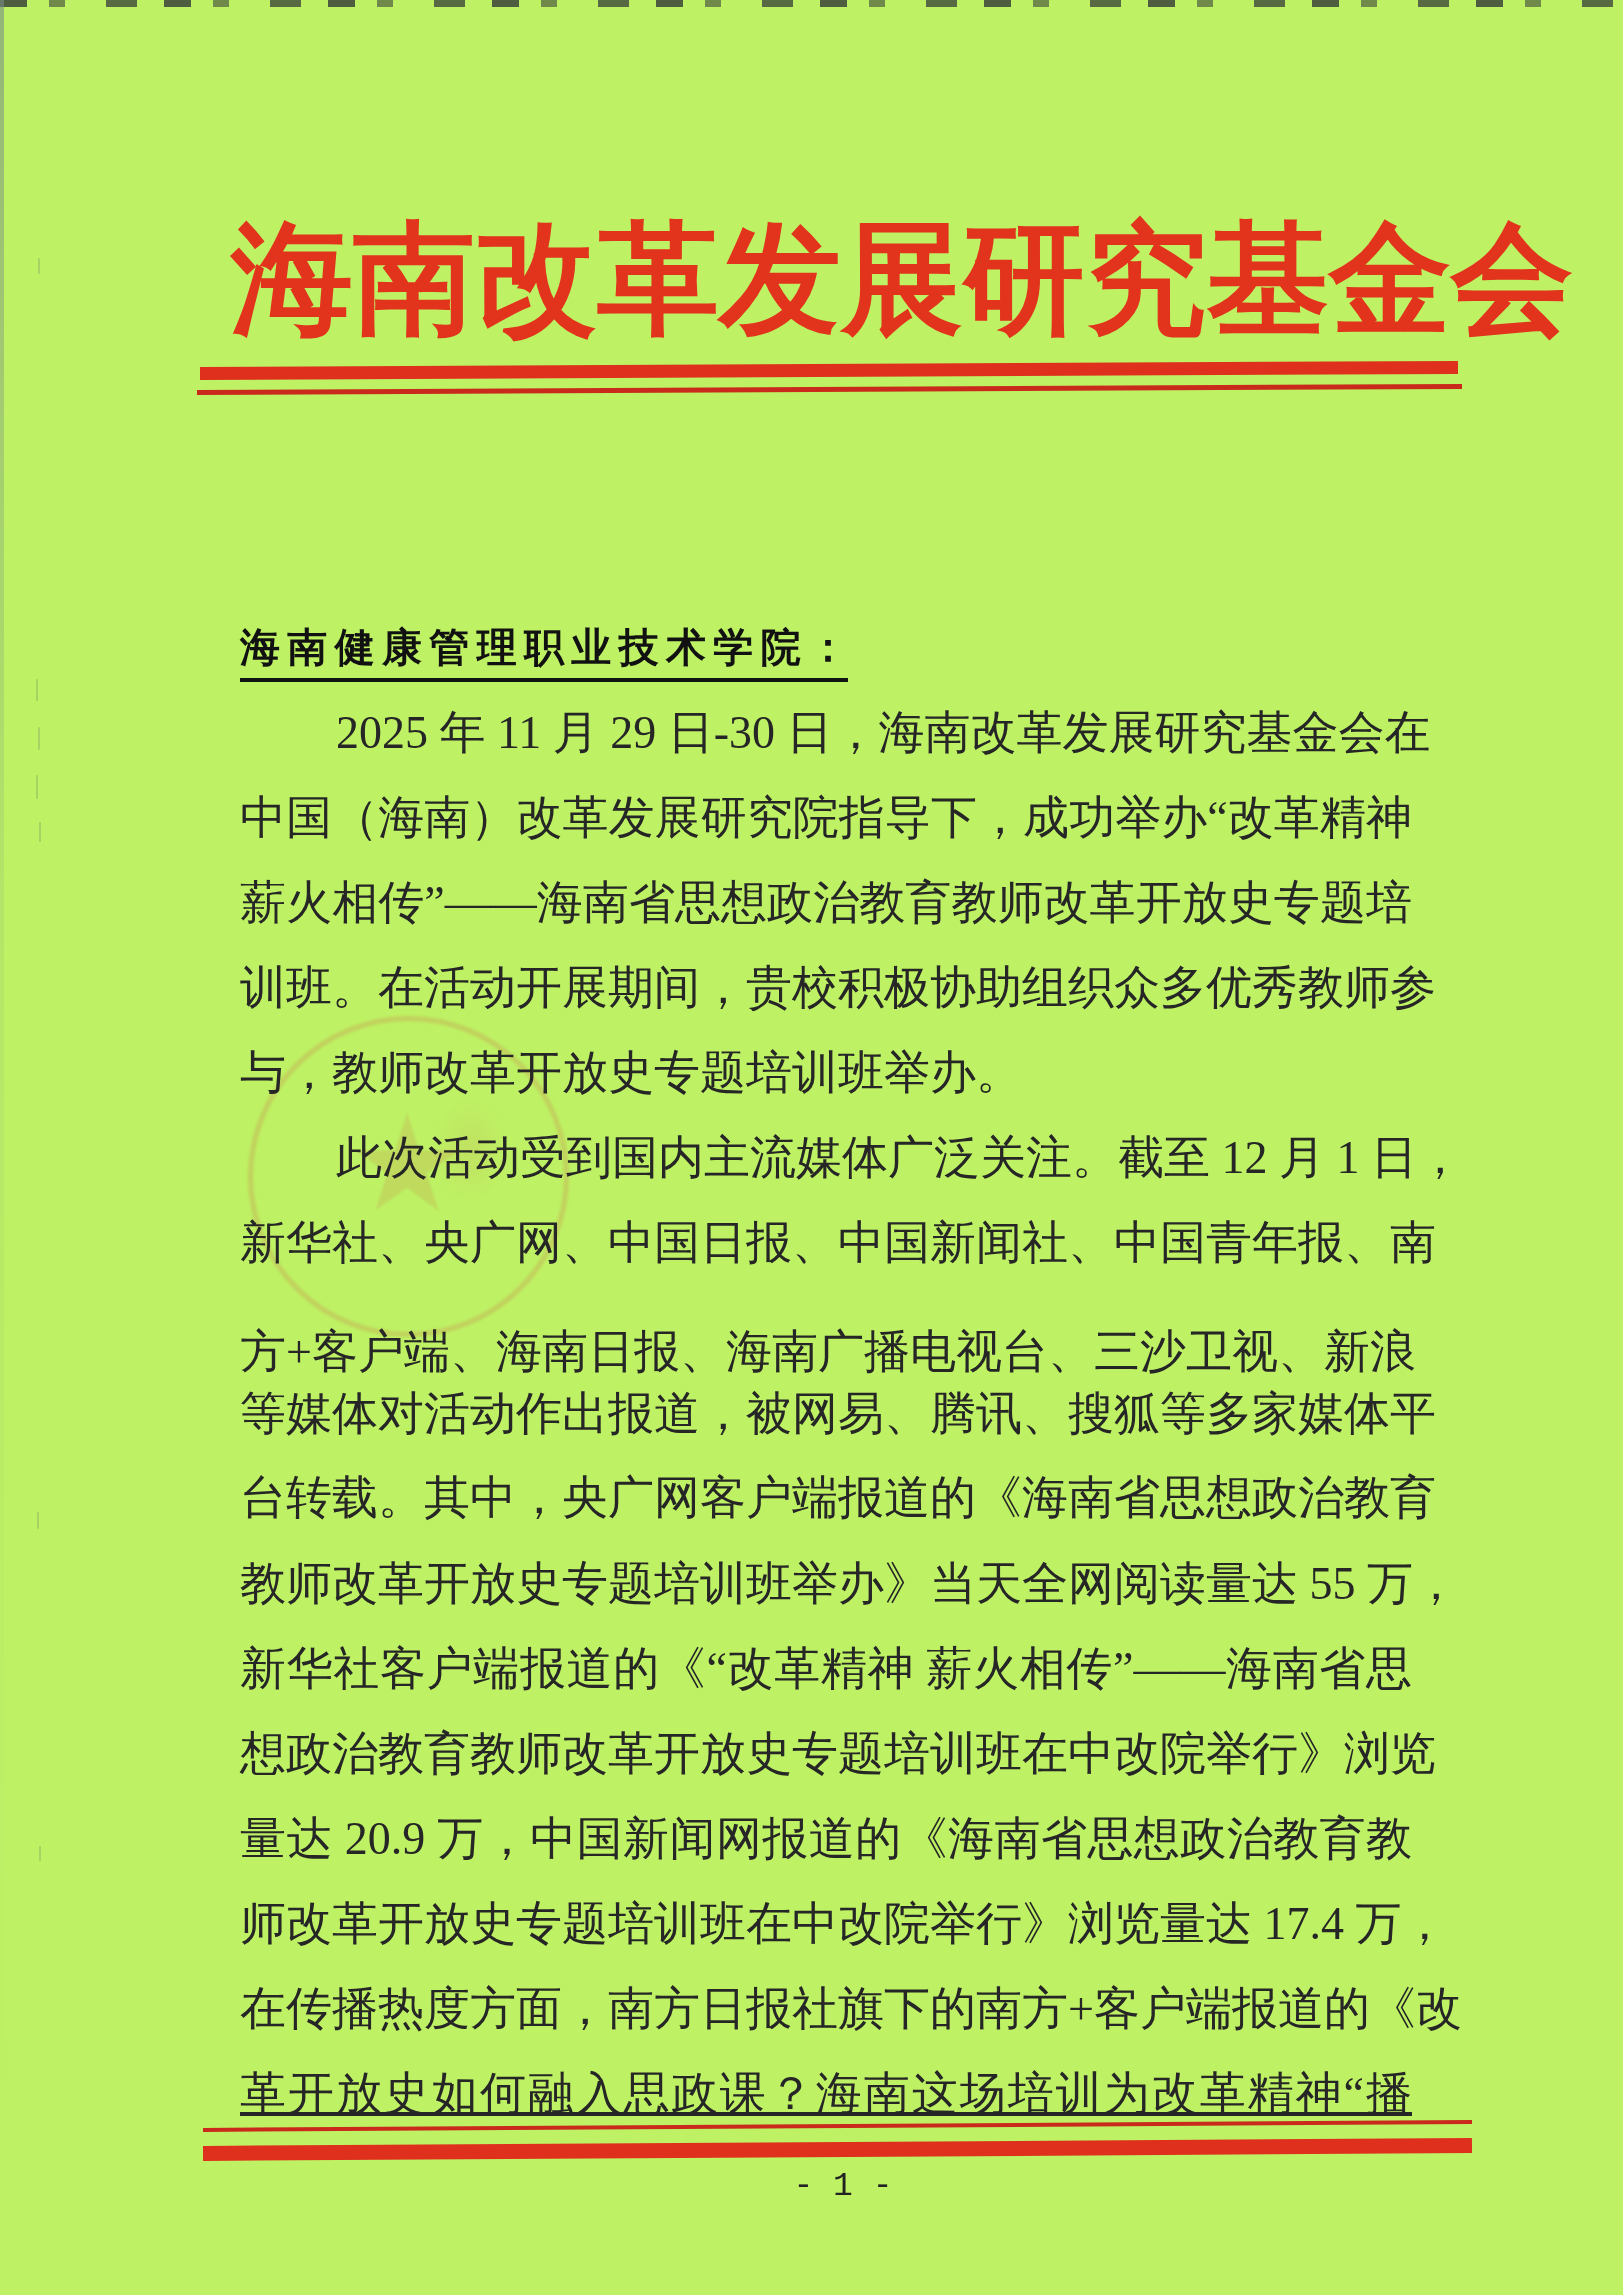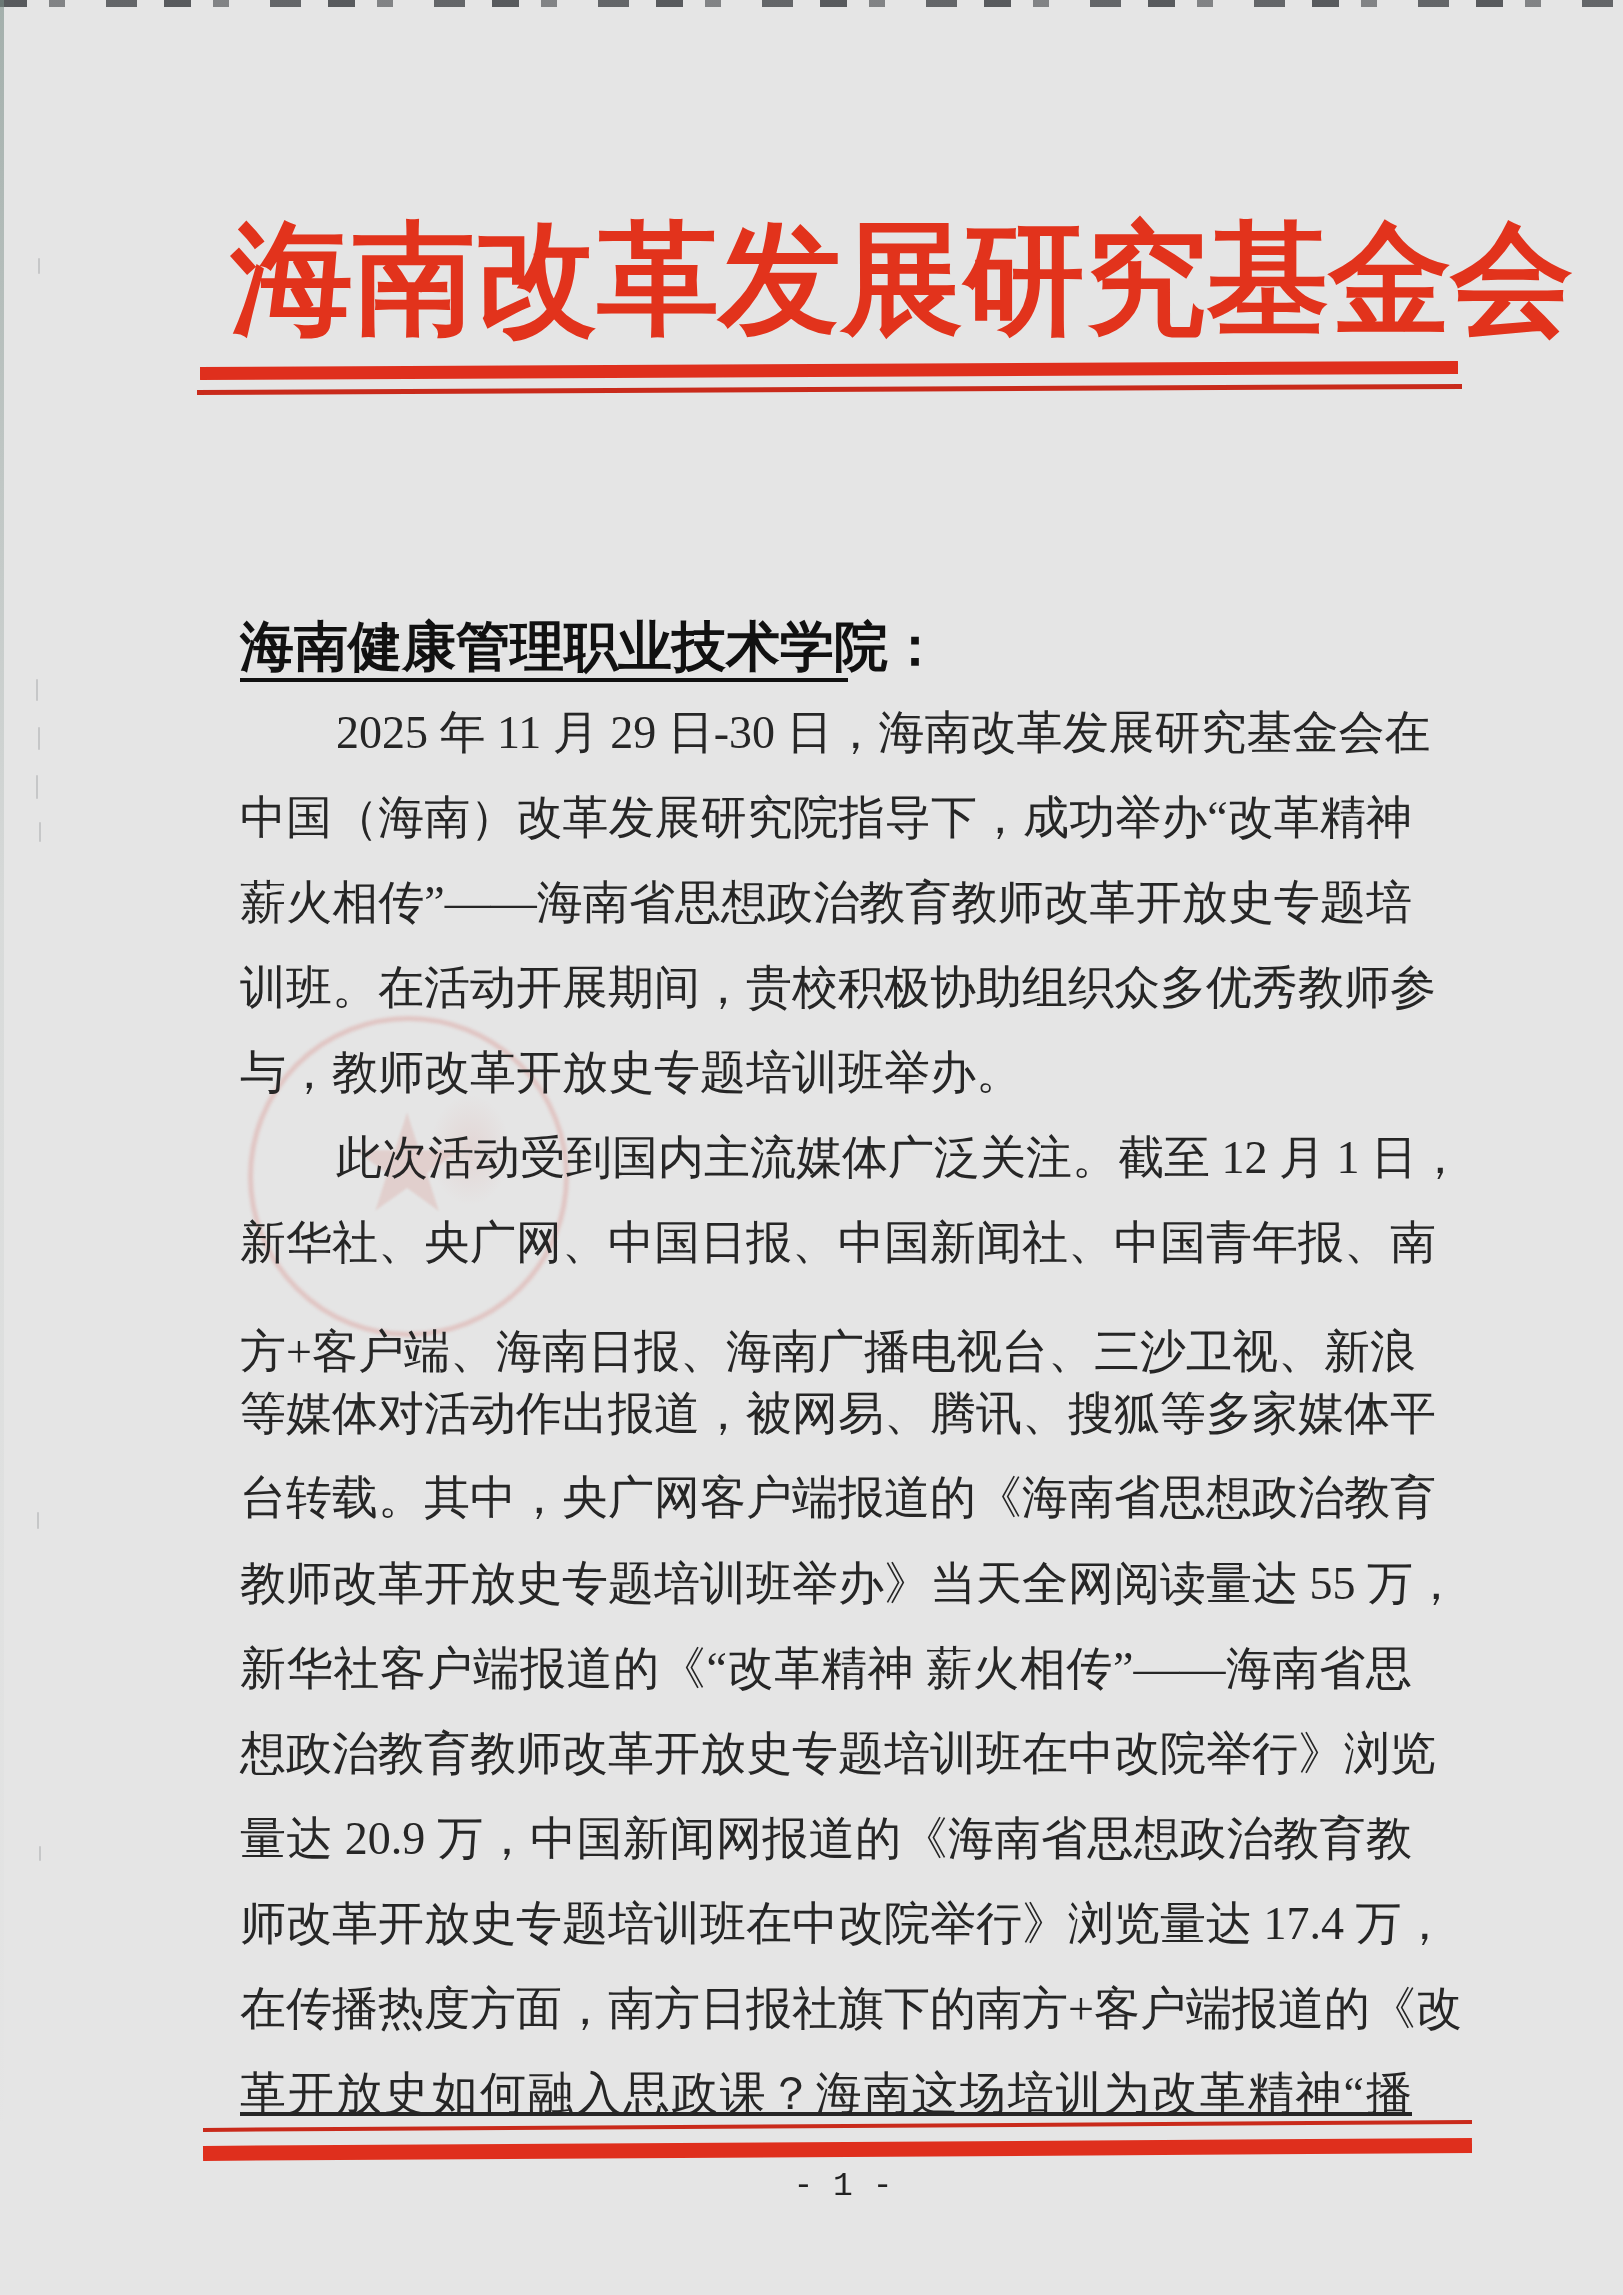--- a/index.html
+++ b/index.html
@@ -1,19 +1,19 @@
 <!DOCTYPE html>
 <html lang="zh" style="font-size:8.2px"><head>
 <meta charset="utf-8">
 <style>
   html,body{margin:0;padding:0;background:#ffffff;}
   .page{
     position:relative;
     width:1623px;height:2295px;
-    background:#e5e5e5;
+    background:#bef264;
     overflow:hidden;
     font-family:"Liberation Serif","DejaVu Serif",serif;
     color:#2a2a2a;
   }
   
   .edge-top{
     position:absolute;left:0;top:0;width:1623px;height:7.2px;
     background:repeating-linear-gradient(90deg,
       rgba(45,48,52,.85) 0 26.6px, rgba(45,48,52,0) 26.6px 49px,
       rgba(45,48,52,.6) 49px 65px, rgba(45,48,52,0) 65px 106px,
@@ -40,21 +40,21 @@
   .rule-h-thin{left:197px;top:387px;width:1265px;height:4.6px;transform:rotate(-0.28deg);background:#c92a1b;}
   
   .doc-title{
     position:absolute;left:699px;top:469px;width:235px;height:72px;
     font-size:60px;line-height:72px;font-weight:bold;color:#161616;
     text-align:justify;text-align-last:justify;white-space:nowrap;
     font-family:"Liberation Serif","DejaVu Serif",serif;
   }
   .recipient{
     position:absolute;left:240px;top:621px;width:608px;
-    font-size:54px;line-height:53px;font-weight:bold;color:#111;
+    font-size:40px;line-height:53px;font-weight:bold;color:#111;
     text-align:justify;text-align-last:justify;white-space:nowrap;
     padding-bottom:4.1px;border-bottom:4.6px solid #111;
   }
   
   .bl{
     position:absolute;left:240px;width:1172px;height:77px;
     font-size:46px;line-height:60px;color:#262626;
     text-align:justify;text-align-last:justify;text-justify:inter-character;
     white-space:nowrap;
   }

